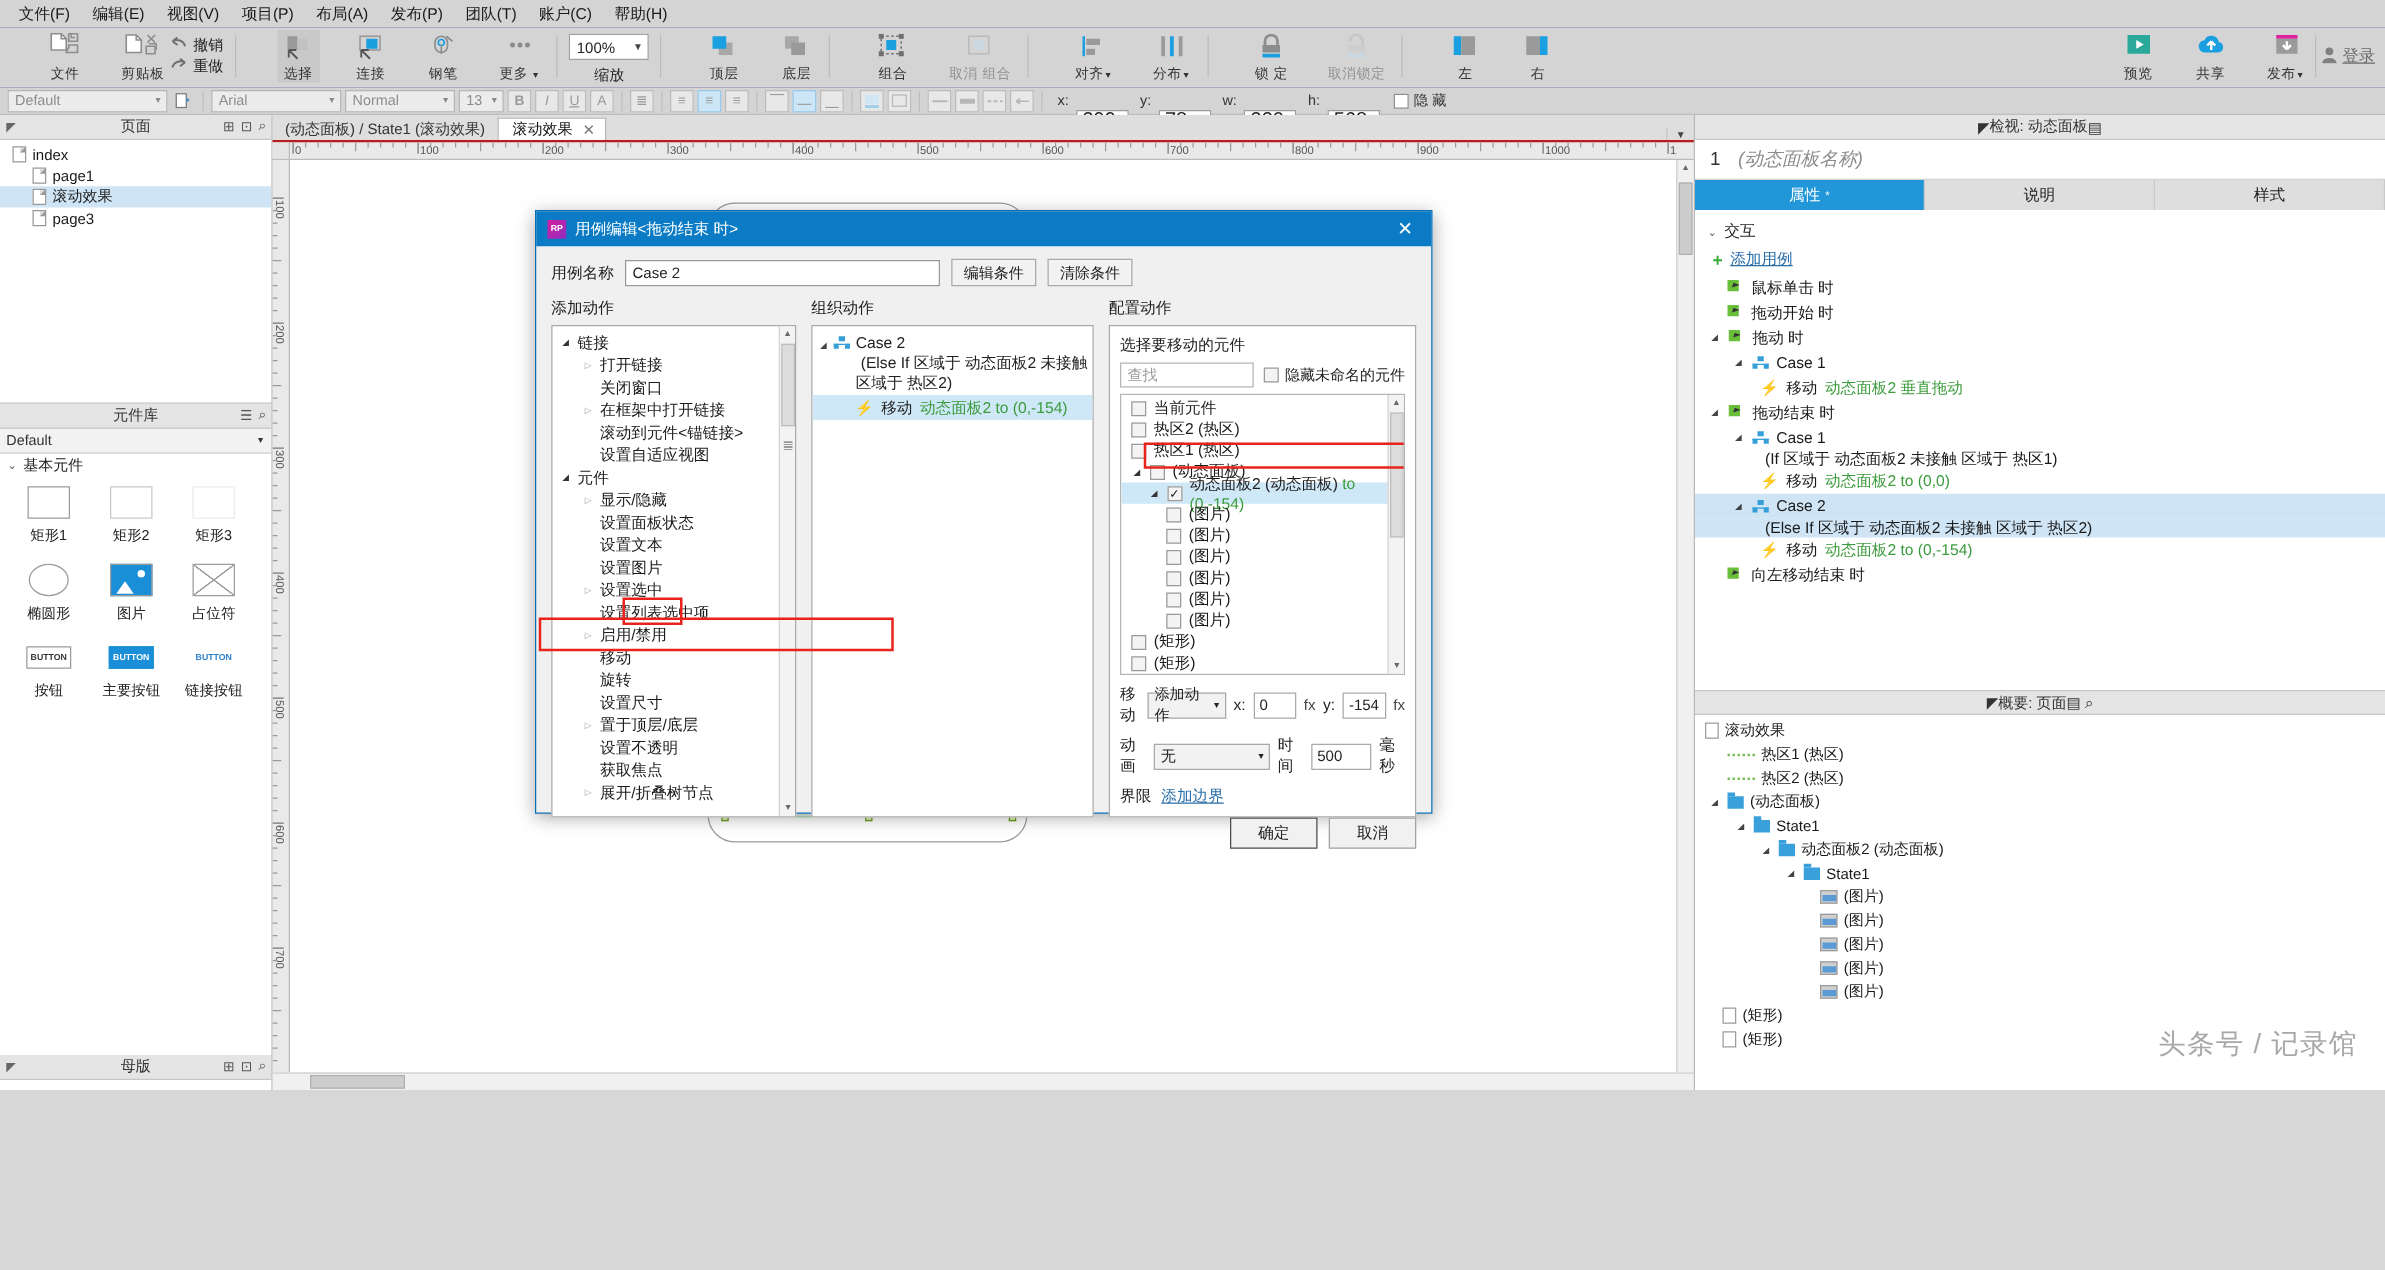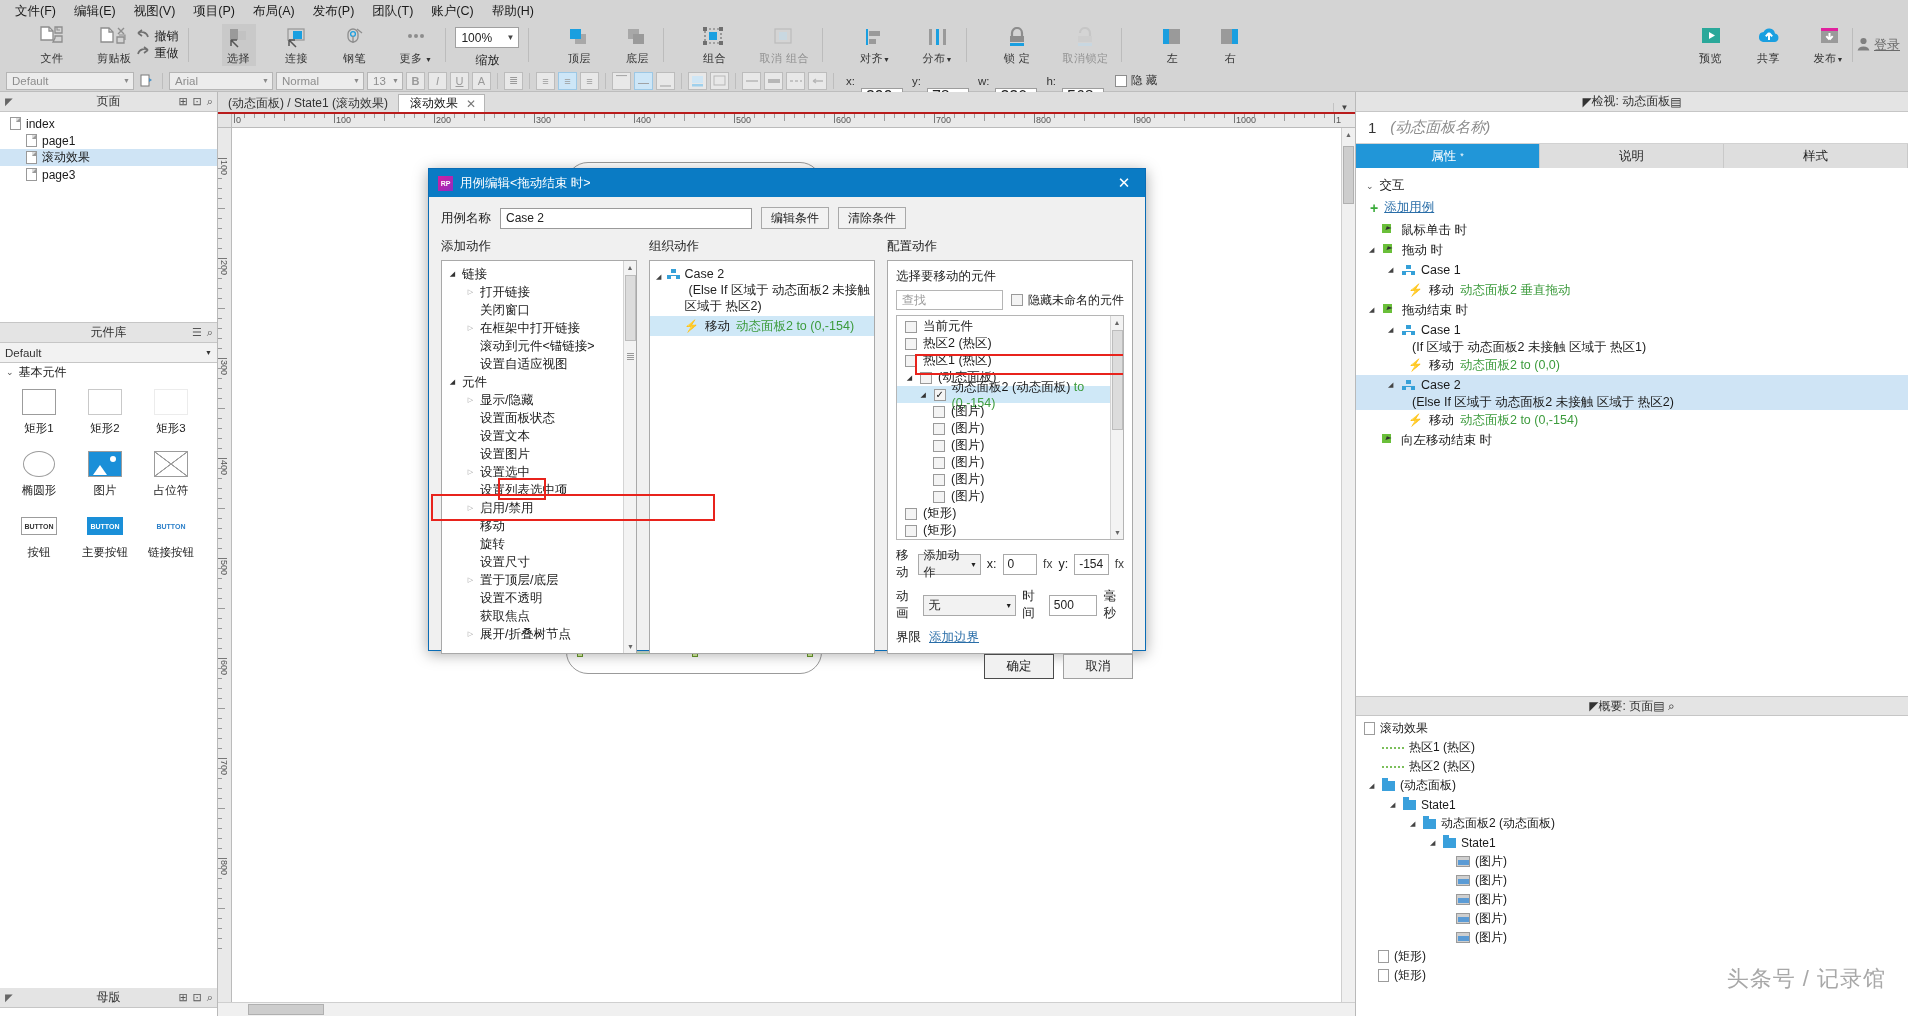--- a/index.html
+++ b/index.html
@@ -7,21 +7,21 @@
   body {
     width:1908px; height:1016px;
     font-family:"Liberation Sans", sans-serif;
     font-size:12px;
     color:#222;
     background:#d7d7d7;
     overflow:hidden;
     position:relative;
     -webkit-font-smoothing:antialiased;
   }
-  .app { width:1908px; height:1016px; position:relative; display:flex; flex-direction:column; background:#4c1d95; }
+  .app { width:1908px; height:872px; position:relative; display:flex; flex-direction:column; background:#4c1d95; }
 
   
   .menubar { height:22px; background:#d4d4d4; display:flex; align-items:center; padding-left:6px; flex:none; }
   .menubar .mi { padding:2px 9px; font-size:12.5px; color:#1a1a1a; cursor:default; }
 
   
   .toolbar { height:48px; background:#d4d4d4; display:flex; align-items:flex-start; padding:2px 6px 0 6px; flex:none; position:relative; }
   .tgroup { display:flex; align-items:flex-start; height:46px; padding:0 5px; }
   .tsep { width:1px; height:34px; background:#bcbcbc; margin:4px 4px 0 4px; }
   .tbtn { display:flex; flex-direction:column; align-items:center; justify-content:flex-start;
@@ -1000,20 +1000,24 @@
         </div>
         <div class="addcase">
           <span class="plus">+</span>
           <span class="lnk">添加用例</span>
         </div>
 
         <div class="evrow" style="padding-left:26px;">
           <span class="ic-cursor"></span>
           <span>鼠标单击 时</span>
         </div>
+        <div class="evrow" style="padding-left:26px;">
+          <span class="ic-cursor"></span>
+          <span>拖动开始 时</span>
+        </div>
         <div class="evrow" style="padding-left:13px;">
           <span class="arrowglyph">◢</span>
           <span class="ic-cursor"></span>
           <span>拖动 时</span>
         </div>
         <div class="evrow" style="padding-left:32px;">
           <span class="arrowglyph">◢</span>
           <span class="ic-case">
               <i></i>
               <b></b>

